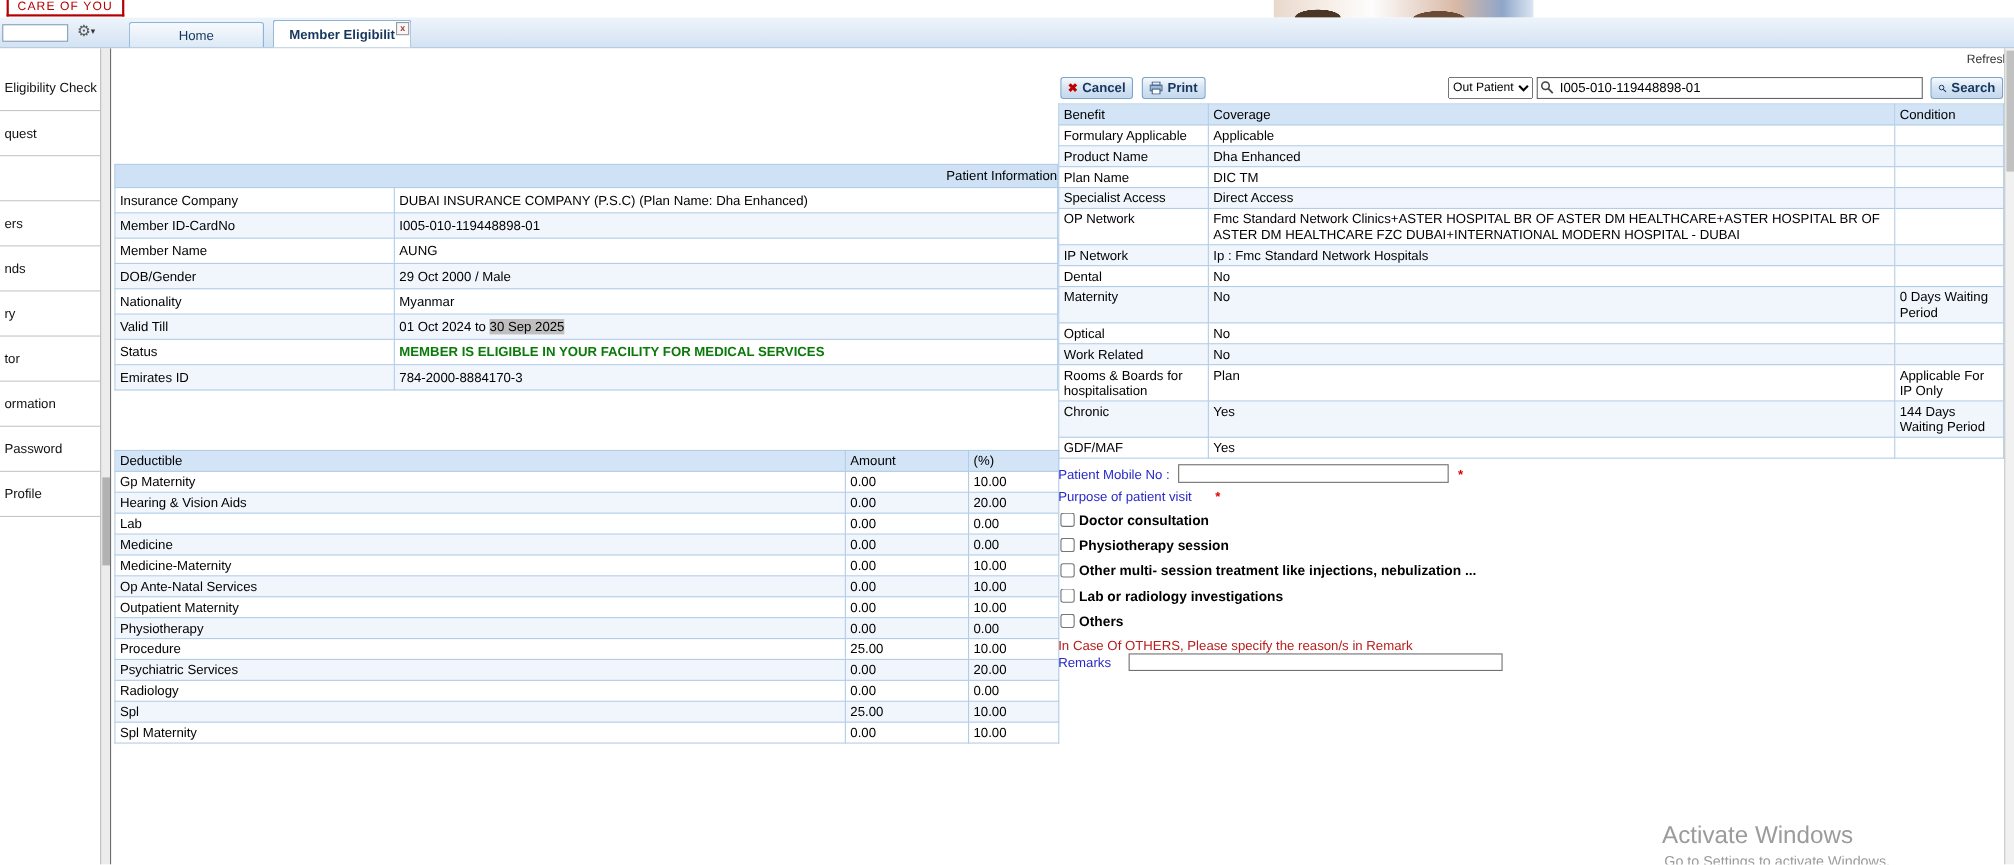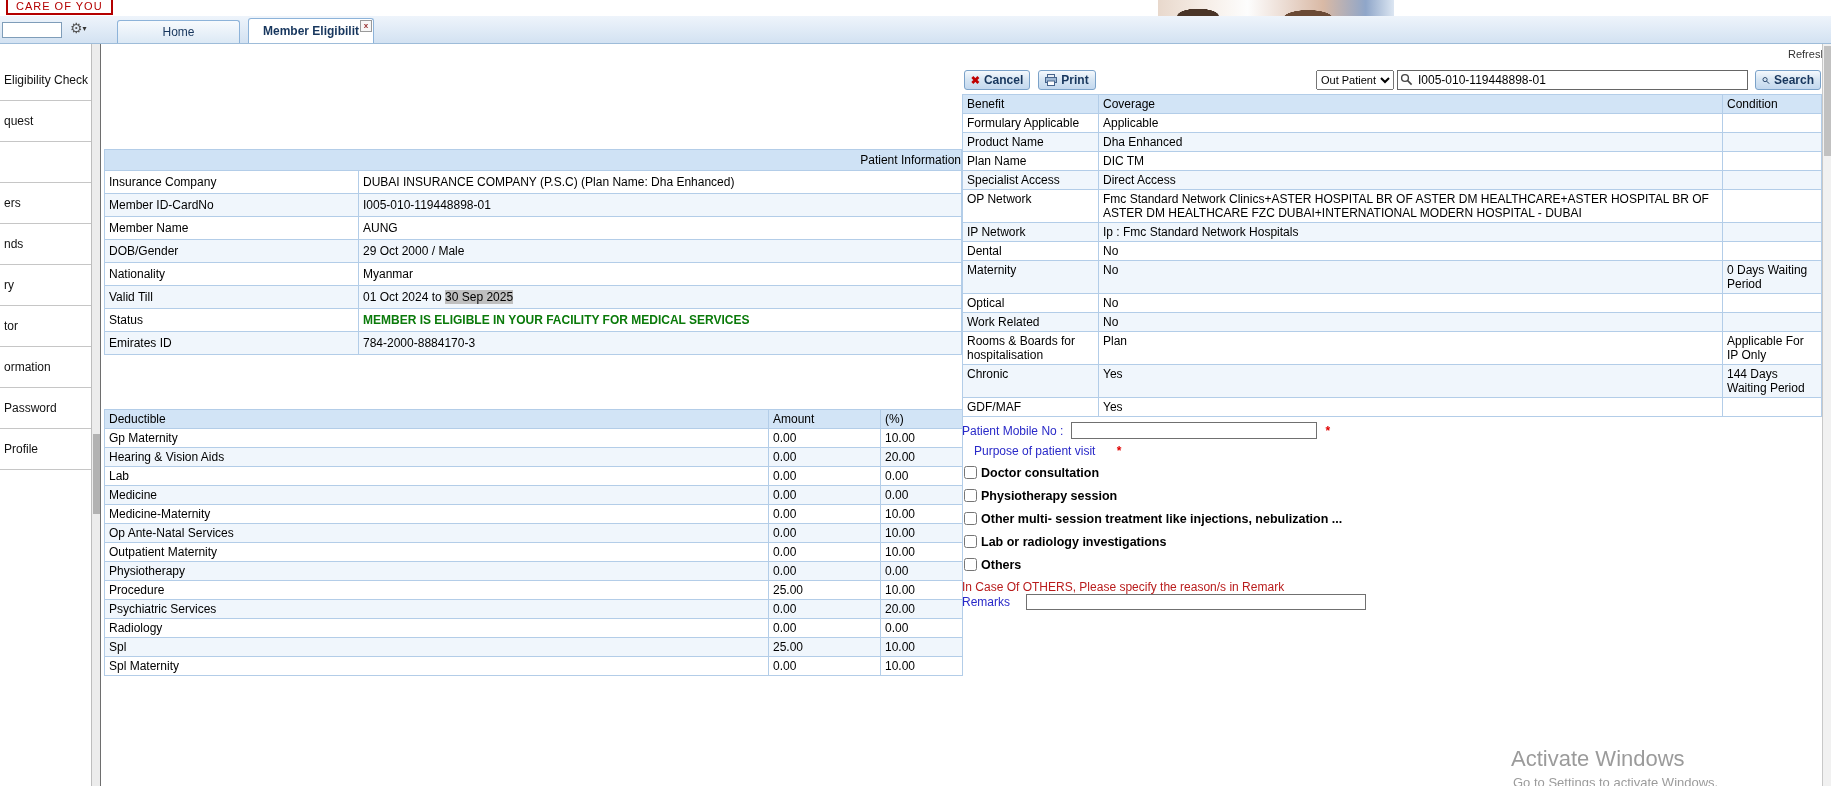--- a/index.html
+++ b/index.html
@@ -70,21 +70,21 @@
   .patient-wrap td.plabel { width:254px; }
   .status-green { color:#0a7a0a; font-weight:bold; }
   .hl { background:#bfbfbf; }
   .deduct-wrap { position:absolute; left:3px; top:365px; width:858px; }
 
   
   .blue { color:#2929c8; }
   .req { color:#e00000; font-weight:bold; }
   .mobile-row { position:absolute; left:861px; top:378px; display:flex; align-items:center; gap:8px; }
   .mobile-row input { width:246px; height:17px; border:1px solid #707070; }
-  .purpose-row { position:absolute; left:861px; top:400px;margin-left:12px; }
+  .purpose-row { position:absolute; left:861px; top:400px; }
   .purpose-row .req { margin-left:18px; }
   .purpose-options { position:absolute; left:863px; top:417px; }
   .purpose-option { display:flex; align-items:center; height:23px; gap:4px; }
   .purpose-option input { width:13px; height:13px; margin:0; }
   .opt-label { font-weight:bold; font-size:12.5px; }
   .others-note { position:absolute; left:861px; top:536px; color:#b91c1c; font-size:12px; }
   .remarks-row { position:absolute; left:861px; top:550px; display:flex; align-items:center; gap:16px; }
   .remarks-row input { width:340px; height:16px; border:1px solid #707070; }
 
   

